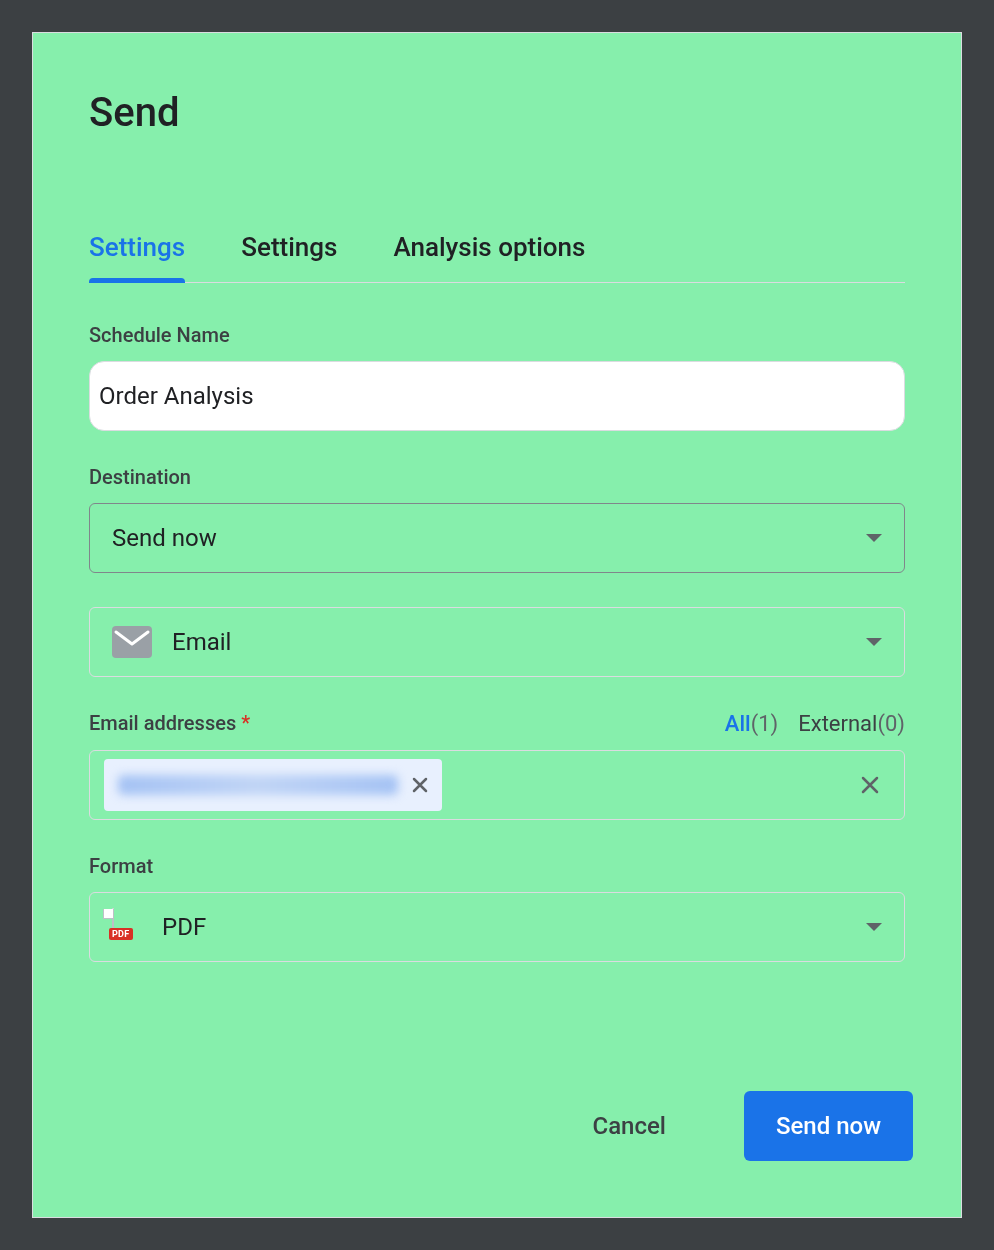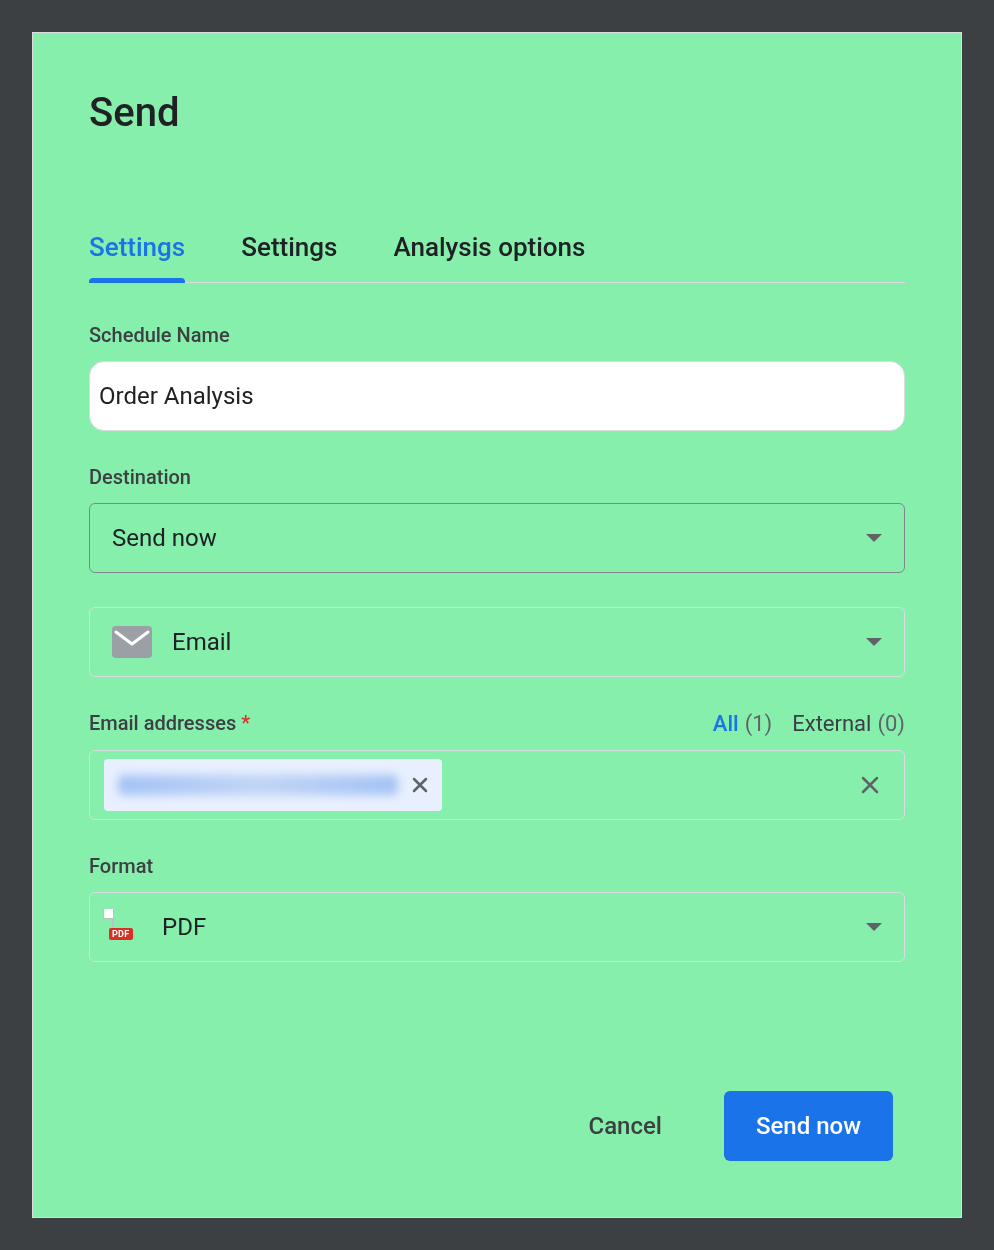--- a/index.html
+++ b/index.html
@@ -121,21 +121,20 @@
     }
     .label-row .form-label {
       margin-bottom: 0;
       flex: 1;
     }
     .filter-link {
       font-size: 22px;
       margin-left: 20px;
       display: inline-flex;
       align-items: baseline;
-      gap: 6px;
       cursor: pointer;
     }
     .filter-link.active .filter-name {
       color: #1a73e8;
       font-weight: 500;
     }
     .filter-name {
       color: #3c4043;
     }
     .filter-count {
@@ -183,24 +182,24 @@
       cursor: pointer;
       background: none;
       border: none;
       padding: 0 8px;
       display: flex;
       align-items: center;
     }
     .footer {
       position: absolute;
       bottom: 56px;
-      right: 68px;
-      display: flex;
-      align-items: center;
-      gap: 30px;
+      right: 48px;
+      display: flex;
+      align-items: center;
+      gap: 46px;
     }
     .btn {
       font-family: inherit;
       font-size: 24px;
       font-weight: 500;
       border-radius: 6px;
       cursor: pointer;
       height: 70px;
       padding: 0 32px;
       border: none;

